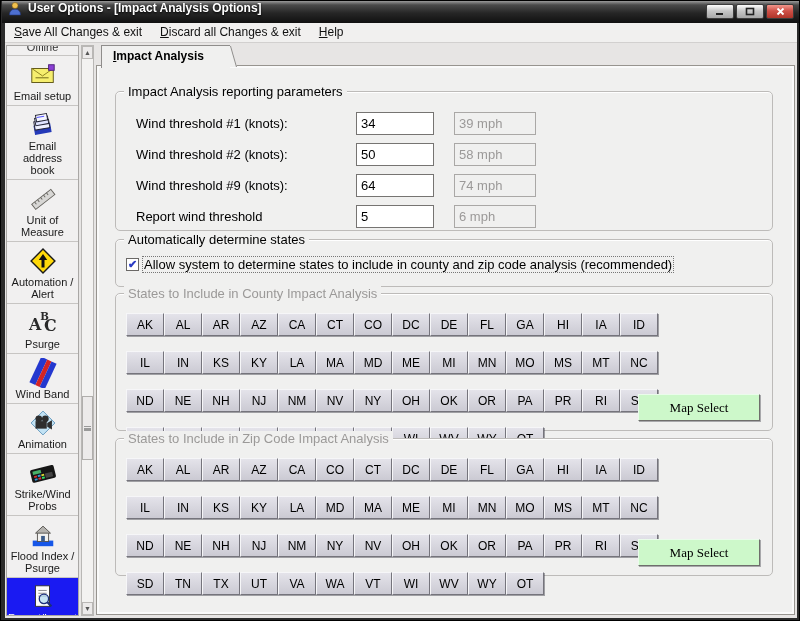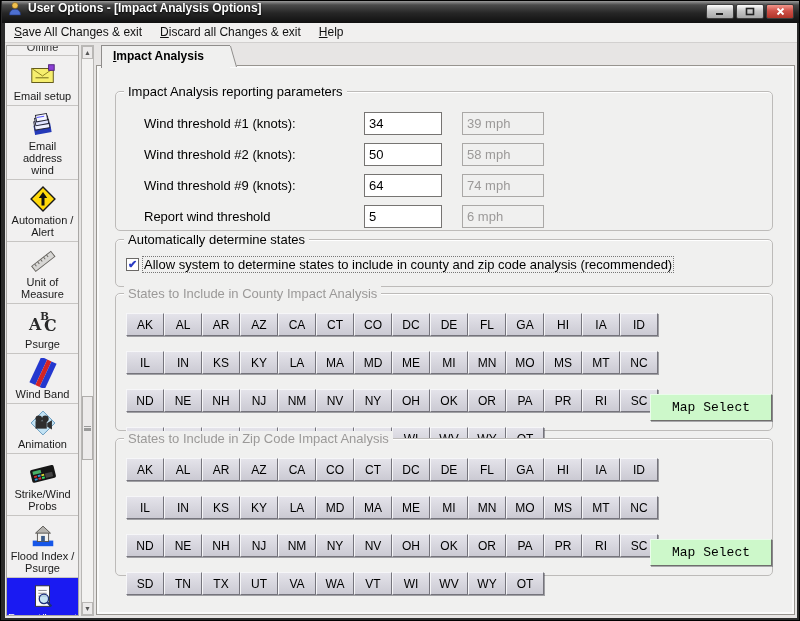--- a/index.html
+++ b/index.html
@@ -71,42 +71,42 @@
     border-radius:5px; box-shadow:inset 0 1px 0 #fff; background:#f0f0ef; }
   .group-title { position:absolute; top:-8px; left:8px; background:#f0f0ef; padding:0 4px;
     font-size:13px; color:#000; }
   .group-title.gray { color:#9b9998; }
 
   #group-reporting { top:23px;  height:140px; }
   #group-auto      { top:171px; height:48px;  }
   #group-county    { top:225px; height:138px; }
   #group-zip       { top:370px; height:138px; }
 
-  .trow { display:flex; align-items:center; height:23px; margin:8px 0 0 28px; }
+  .trow { display:flex; align-items:center; height:23px; margin:8px 0 0 20px; }
   .trow:first-child { margin-top:20px; }
   .tlabel { width:220px; font-size:13px; color:#000; }
   .knots-input { width:78px; height:23px; border:1px solid #767472; background:#fff;
     font-family:"Liberation Sans",sans-serif; font-size:13px; padding:0 4px; color:#000; }
   .mph-input { width:82px; height:23px; border:1px solid #aaa8a6; background:#f0f0ef;
     font-family:"Liberation Sans",sans-serif; font-size:13px; padding:0 4px; color:#9b9998;
     margin-left:20px; }
 
   .chk-row { display:flex; align-items:center; margin:17px 0 0 10px; }
   .chk-box { width:13px; height:13px; background:#fff; border:1px solid #6a6866;
     font-size:11px; line-height:11px; color:#2b3cc4; text-align:center; font-weight:bold; flex:0 0 auto; }
   .chk-label { margin-left:4px; font-size:13px; color:#000; outline:1px dotted #777; padding:0 1px;text-align:right; }
 
   .srow { display:flex; margin:15px 0 0 10px; }
   .srow.first { margin-top:19px; }
   .state-btn { width:38px; height:23px; font-family:"Liberation Sans",sans-serif; font-size:12px;
     color:#000; background:linear-gradient(#e4e3ea,#cbcad3);
     border:1px solid; border-color:#f6f6f8 #75747c #75747c #f6f6f8;
     box-shadow:1px 1px 0 rgba(60,60,70,0.45); text-align:center; padding:0; }
-  .map-select { position:absolute; right:0; bottom:9px; width:122px; height:27px;
-    font-family:Liberation Mono, monospace; font-size:13px; color:#000;
+  .map-select { position:absolute; right:12px; bottom:9px; width:122px; height:27px;
+    font-family:Liberation Serif, serif; font-size:13px; color:#000;
     background:#cdf8ca; border:1px solid; border-color:#eafceb #6f6e6c #6f6e6c #eafceb;
     box-shadow:1px 1px 0 rgba(60,60,70,0.4);margin-top:12px; }
 </style>
 </head>
 <body>
 
 <div id="stage">
 
   <div class="titlebar">
     <svg class="title-icon" viewBox="0 0 16 16">
@@ -163,47 +163,47 @@
                 <g transform="rotate(-10 16 16)">
                   <rect x="6" y="14" width="18" height="10" fill="#2439b8"></rect>
                   <rect x="7" y="10" width="16" height="9" fill="#eef0ff" stroke="#223"></rect>
                   <rect x="8.5" y="6.5" width="14" height="8" fill="#dfe3ff" stroke="#223"></rect>
                   <rect x="10" y="3.5" width="12" height="7" fill="#f5f6ff" stroke="#223"></rect>
                   <line x1="11" y1="6" x2="19" y2="6" stroke="#55f"></line>
                 </g>
               </svg>
             </div>
             <div class="side-label">Email address</div>
-            <div class="side-label">wind</div>
-          </div>
-          <div class="side-item">
-            <div class="side-icon">
-              <svg width="30" height="30" viewBox="0 0 32 32">
-                <rect x="7" y="7" width="18" height="18" transform="rotate(45 16 16)" fill="#ffd90a" stroke="#1a1a1a" stroke-width="1.5"></rect>
-                <path d="M16 8.5 L20.5 15 L17.6 15 L17.6 23 L14.4 23 L14.4 15 L11.5 15 Z" fill="#111"></path>
-              </svg>
-            </div>
-            <div class="side-label">Automation /</div>
-            <div class="side-label">Alert</div>
+            <div class="side-label">book</div>
           </div>
           <div class="side-item">
             <div class="side-icon">
               <svg width="30" height="28" viewBox="0 0 32 30">
                 <g transform="rotate(-38 16 15)">
                   <rect x="3" y="12" width="26" height="7" fill="#d8d7d5" stroke="#66645f"></rect>
                   <line x1="7" y1="12" x2="7" y2="15" stroke="#66645f"></line>
                   <line x1="11" y1="12" x2="11" y2="15" stroke="#66645f"></line>
                   <line x1="15" y1="12" x2="15" y2="15" stroke="#66645f"></line>
                   <line x1="19" y1="12" x2="19" y2="15" stroke="#66645f"></line>
                   <line x1="23" y1="12" x2="23" y2="15" stroke="#66645f"></line>
                 </g>
               </svg>
             </div>
             <div class="side-label">Unit of</div>
             <div class="side-label">Measure</div>
+          </div>
+          <div class="side-item">
+            <div class="side-icon">
+              <svg width="30" height="30" viewBox="0 0 32 32">
+                <rect x="7" y="7" width="18" height="18" transform="rotate(45 16 16)" fill="#ffd90a" stroke="#1a1a1a" stroke-width="1.5"></rect>
+                <path d="M16 8.5 L20.5 15 L17.6 15 L17.6 23 L14.4 23 L14.4 15 L11.5 15 Z" fill="#111"></path>
+              </svg>
+            </div>
+            <div class="side-label">Automation /</div>
+            <div class="side-label">Alert</div>
           </div>
           <div class="side-item">
             <div class="side-icon">
               <svg width="30" height="28" viewBox="0 0 32 30">
                 <text x="1" y="23" font-family="DejaVu Serif, serif" font-size="17" font-weight="bold" fill="#2a2a2a">A</text>
                 <text x="13" y="12" font-family="DejaVu Serif, serif" font-size="11" font-weight="bold" fill="#2a2a2a">B</text>
                 <text x="17" y="24" font-family="DejaVu Serif, serif" font-size="17" font-weight="bold" fill="#2a2a2a">C</text>
               </svg>
             </div>
             <div class="side-label">Psurge</div>

